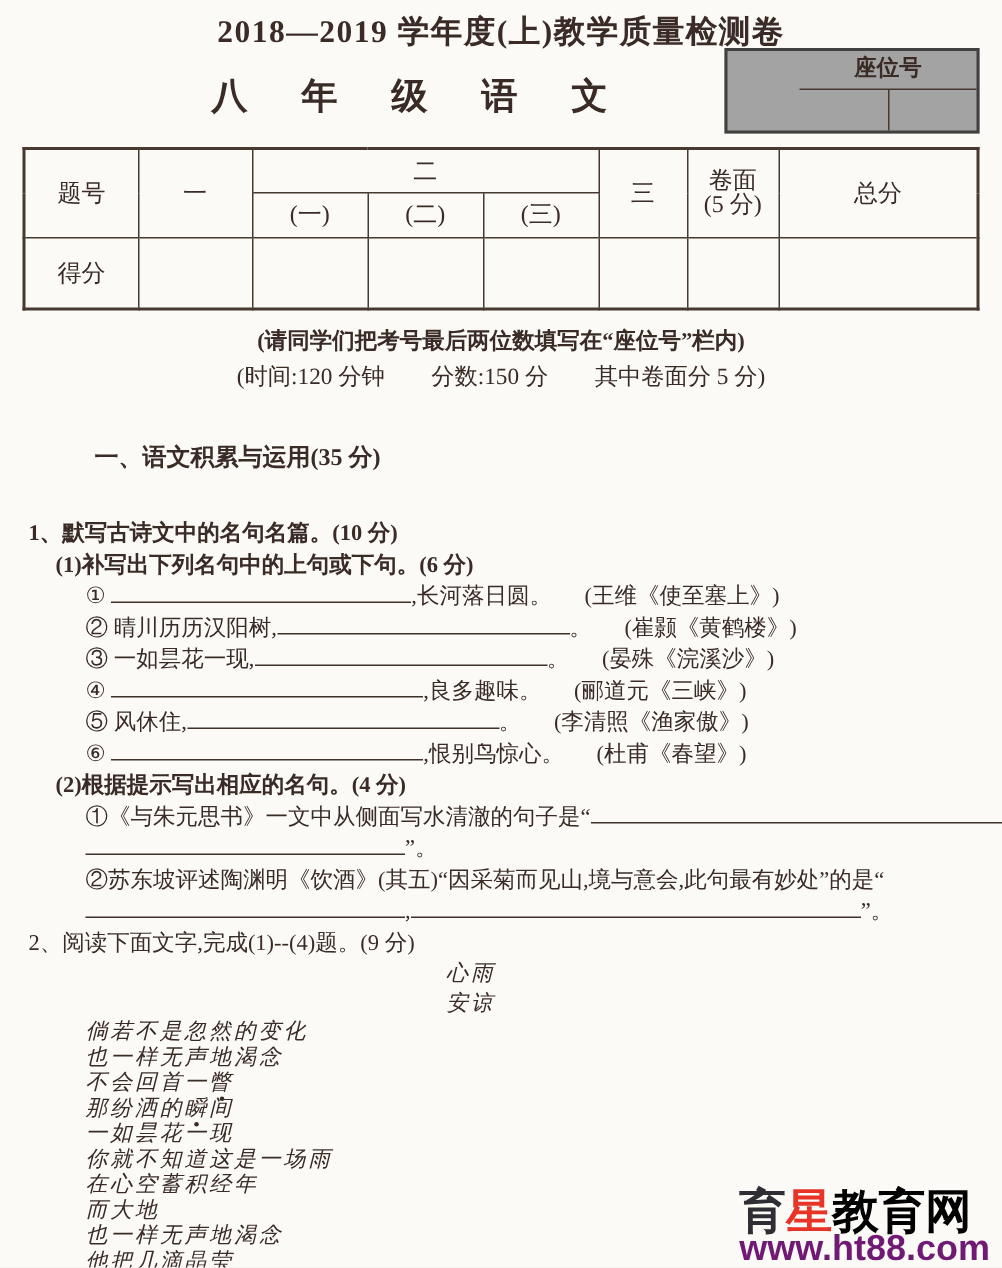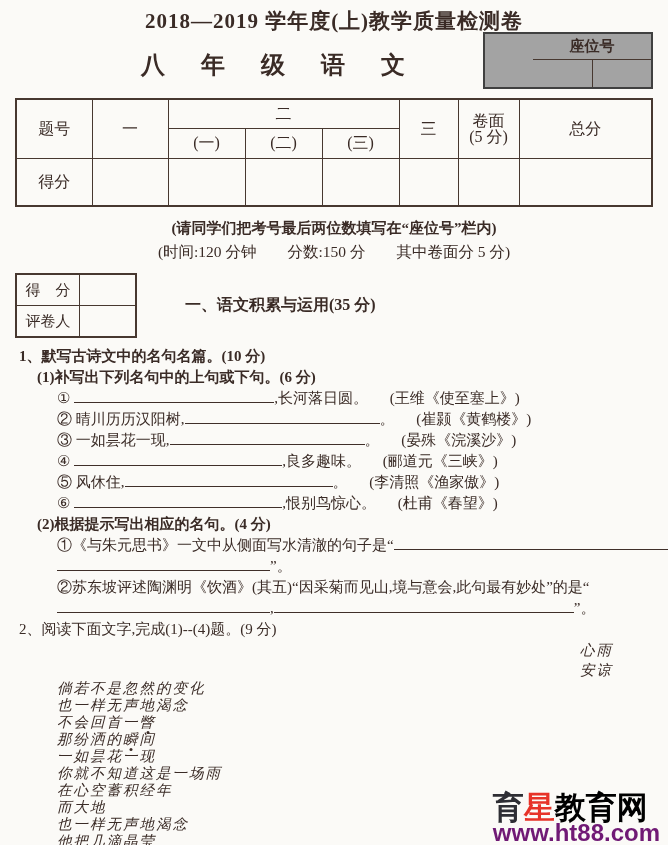--- a/index.html
+++ b/index.html
@@ -53,21 +53,21 @@
   .w195{width:195px;}
   .w200{width:200px;}
   .w210{width:208px;}
   .w280{width:278px;}
   .w215{width:213px;}
   .w300{width:300px;}
   .src{margin-left:18px;}
   .bold{font-weight:bold;}
   
   .poem{font-style:italic;letter-spacing:2px;font-size:14.5px;line-height:17px;}
-  .poem-center{text-align:right;padding-right:40px;line-height:20px;}
+  .poem-center{text-align:center;padding-right:40px;line-height:20px;font-family:Liberation Mono, monospace;}
   .poem-line{padding-left:42px;}
   .emph{position:relative;}
   .emph::after{
     content:"";position:absolute;left:50%;bottom:-4px;transform:translateX(-50%);
     width:3px;height:3px;border-radius:50%;background:currentColor;
   }
   
   .watermark{position:absolute;right:8px;bottom:0;font-family:"Liberation Sans","DejaVu Sans",sans-serif;line-height:1;}
   .wm-brand{font-size:31px;font-weight:bold;letter-spacing:0px;}
   .wm-url{font-size:24px;font-weight:bold;margin-top:-2px;letter-spacing:0px;}
@@ -127,30 +127,20 @@
       <td></td>
       <td></td>
     </tr>
   </tbody>
     </table>
 
   <div class="instr1">(请同学们把考号最后两位数填写在“座位号”栏内)</div>
   <div class="instr2">(时间:120 分钟　　分数:150 分　　其中卷面分 5 分)</div>
 
   <div class="grader-row">
-    <div class="grader-box">
-      <div class="g-row">
-        <div class="g-label">得　分</div>
-        <div class="g-val"></div>
-      </div>
-      <div class="g-row">
-        <div class="g-label">评卷人</div>
-        <div class="g-val"></div>
-      </div>
-    </div>
     <div class="section-title">一、语文积累与运用(35 分)</div>
   </div>
 
   <div class="qarea">
     <div class="qline ind1 bold">1、默写古诗文中的名句名篇。(10 分)</div>
     <div class="qline ind2 bold">(1)补写出下列名句中的上句或下句。(6 分)</div>
 
     <div class="qline ind3">
       <span>①</span>
       <span></span><span class="blank w200"></span><span>,长河落日圆。</span>

